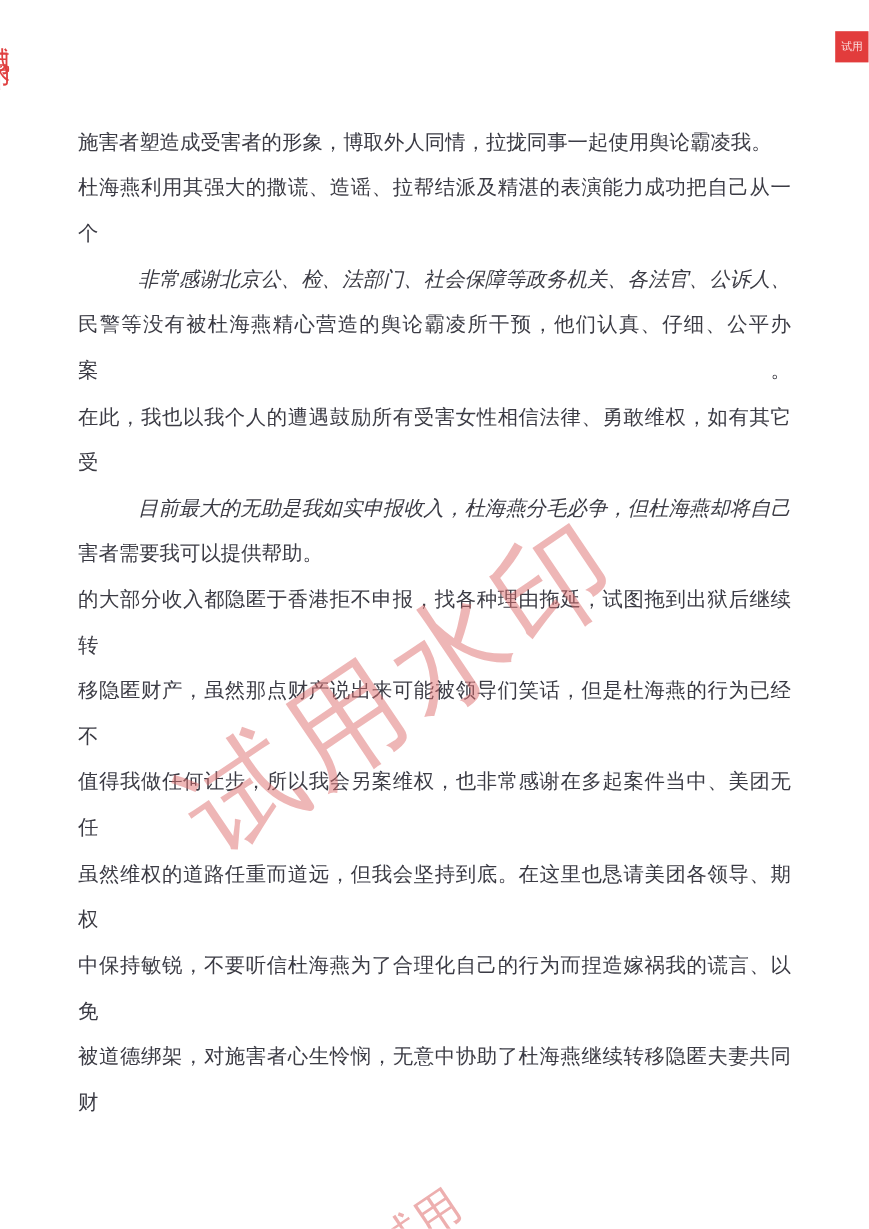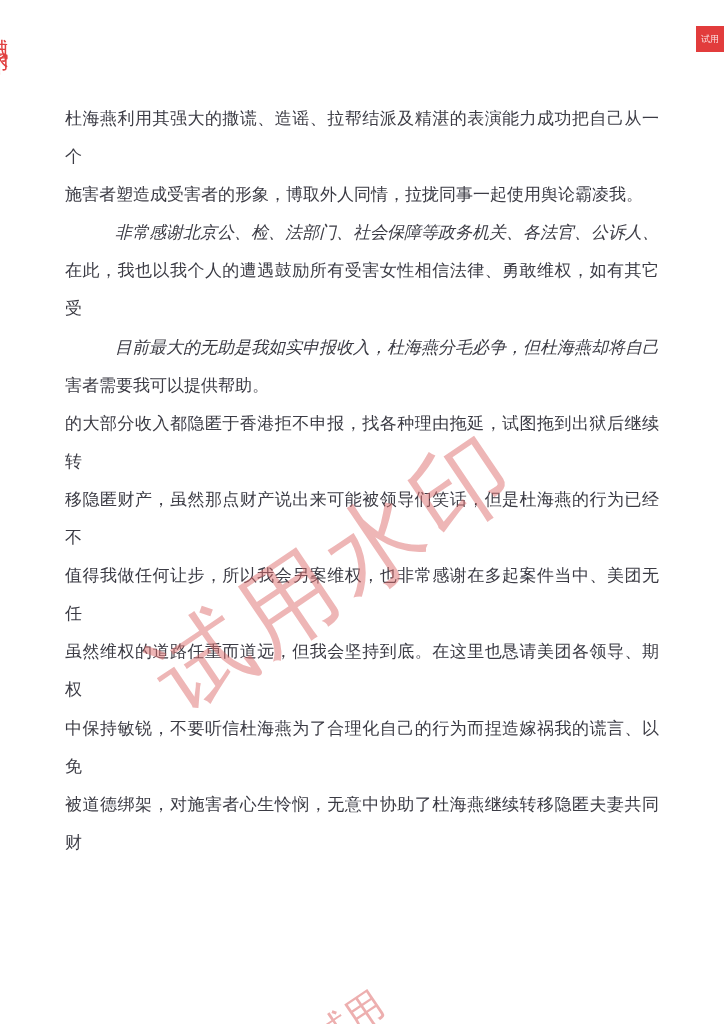--- a/index.html
+++ b/index.html
@@ -79,23 +79,24 @@
 
 <div class="page">
 
   <div class="edge-stamp">试用水印</div>
 
   <div class="corner-stamp">
     <span>试用</span>
   </div>
 
   <div class="text-block">
+    <div class="line end">施害者塑造成受害者的形象，博取外人同情，拉拢同事一起使用舆论霸凌我。</div>
     <div class="line">杜海燕利用其强大的撒谎、造谣、拉帮结派及精湛的表演能力成功把自己从一个</div>
-    <div class="line end">施害者塑造成受害者的形象，博取外人同情，拉拢同事一起使用舆论霸凌我。</div>
     <div class="line indent">非常感谢北京公、检、法部门、社会保障等政务机关、各法官、公诉人、</div>
+    <div class="line">民警等没有被杜海燕精心营造的舆论霸凌所干预，他们认真、仔细、公平办案。</div>
     <div class="line">在此，我也以我个人的遭遇鼓励所有受害女性相信法律、勇敢维权，如有其它受</div>
     <div class="line indent">目前最大的无助是我如实申报收入，杜海燕分毛必争，但杜海燕却将自己</div>
     <div class="line end">害者需要我可以提供帮助。</div>
     <div class="line">的大部分收入都隐匿于香港拒不申报，找各种理由拖延，试图拖到出狱后继续转</div>
     <div class="line">移隐匿财产，虽然那点财产说出来可能被领导们笑话，但是杜海燕的行为已经不</div>
     <div class="line">值得我做任何让步，所以我会另案维权，也非常感谢在多起案件当中、美团无任</div>
     <div class="line">虽然维权的道路任重而道远，但我会坚持到底。在这里也恳请美团各领导、期权</div>
     <div class="line">中保持敏锐，不要听信杜海燕为了合理化自己的行为而捏造嫁祸我的谎言、以免</div>
     <div class="line">被道德绑架，对施害者心生怜悯，无意中协助了杜海燕继续转移隐匿夫妻共同财</div>
 

